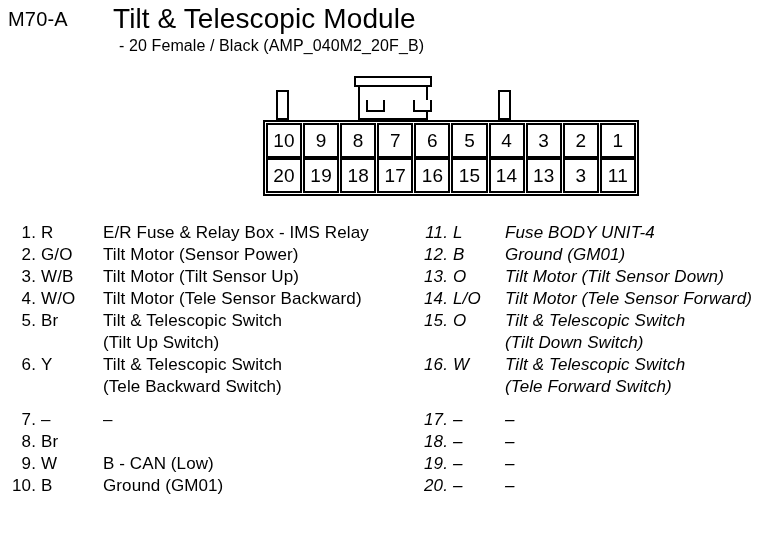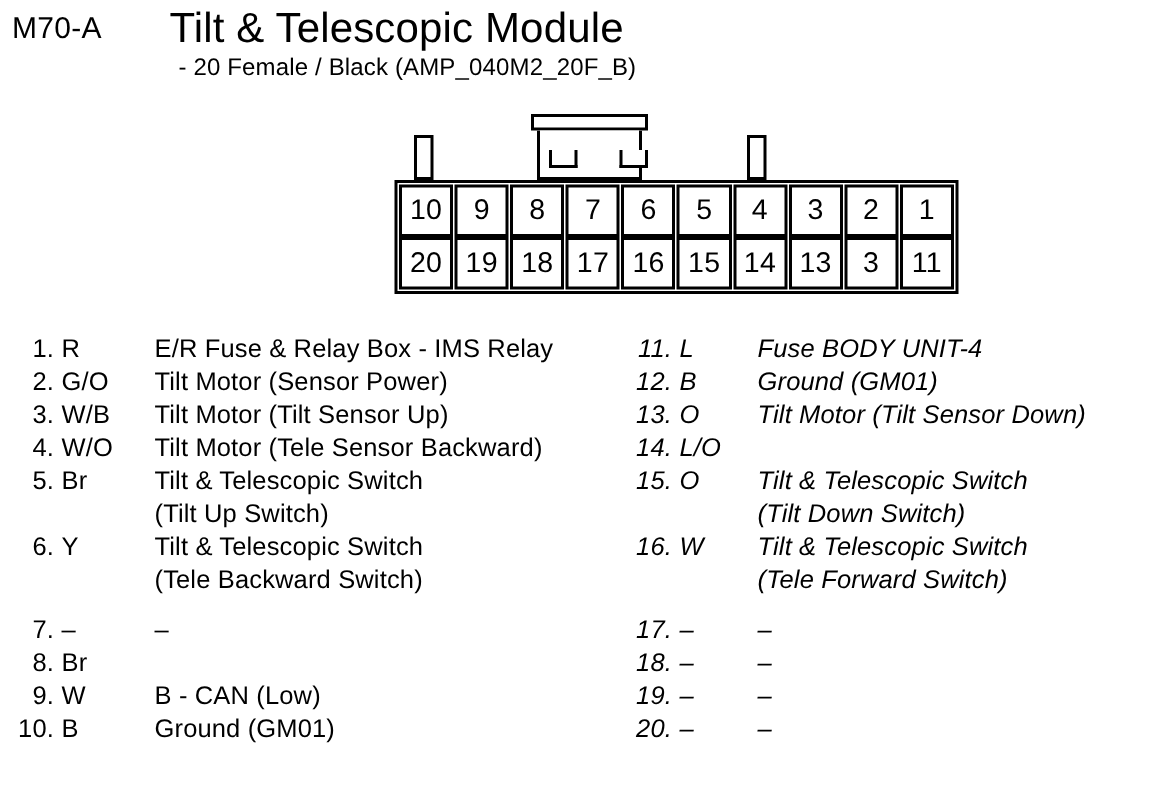--- a/index.html
+++ b/index.html
@@ -334,20 +334,23 @@
       <div class="pin-entry">
         <div class="pin-id">13.</div>
         <div class="pin-color">O</div>
         <div class="pin-desc">
           <span class="desc-line">Tilt Motor (Tilt Sensor Down)</span>
         </div>
       </div>
       <div class="pin-entry">
         <div class="pin-id">14.</div>
         <div class="pin-color">L/O</div>
+        <div class="pin-desc">
+          <span class="desc-line">Tilt Motor (Tele Sensor Forward)</span>
+        </div>
       </div>
       <div class="pin-entry">
         <div class="pin-id">15.</div>
         <div class="pin-color">O</div>
         <div class="pin-desc">
           <span class="desc-line">Tilt &amp; Telescopic Switch</span>
           <span class="desc-line">(Tilt Down Switch)</span>
         </div>
       </div>
       <div class="pin-entry">

